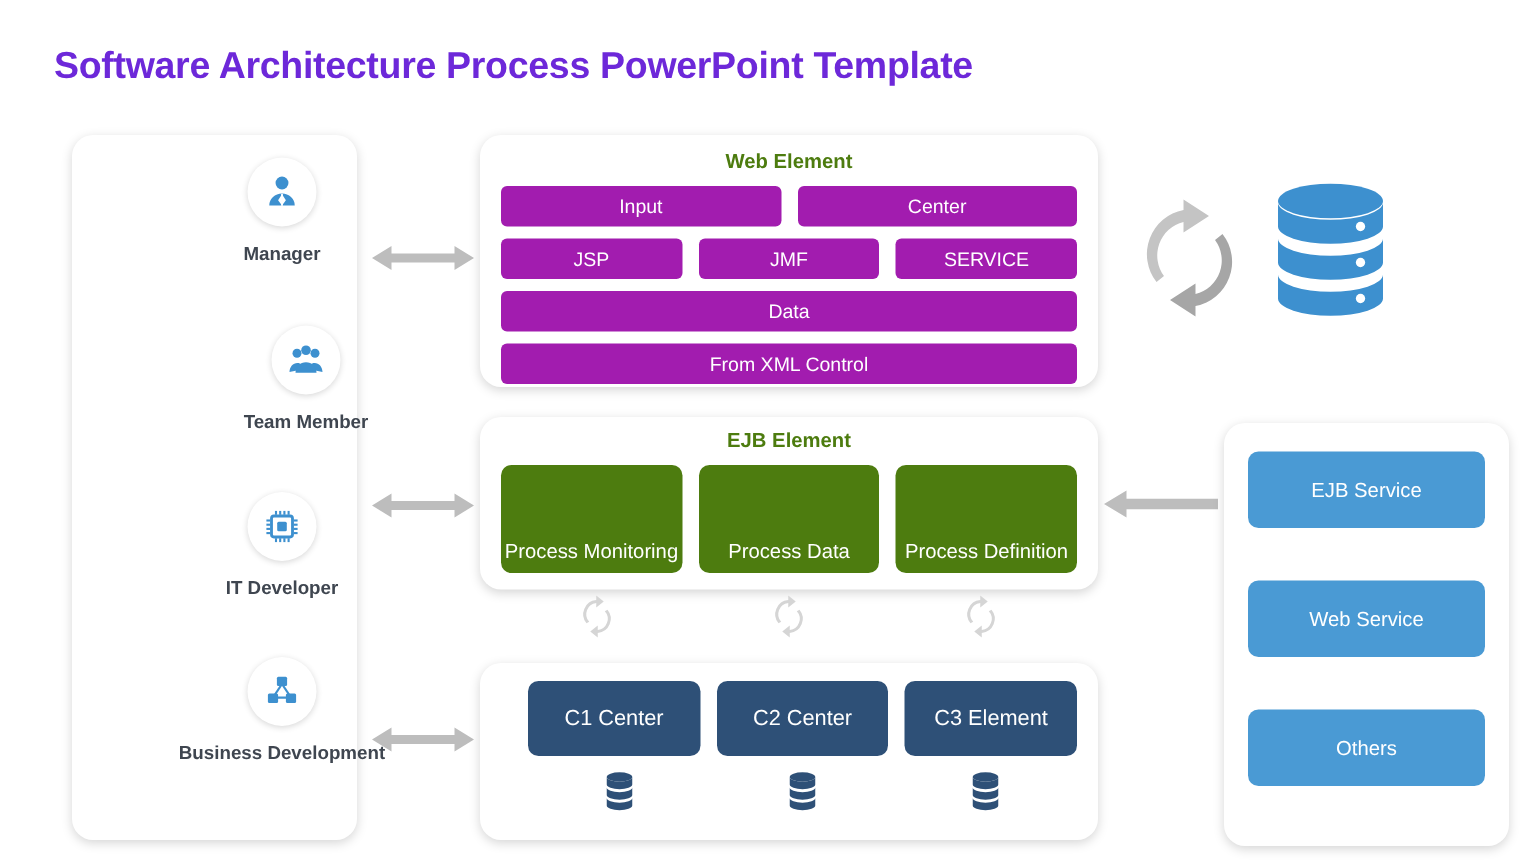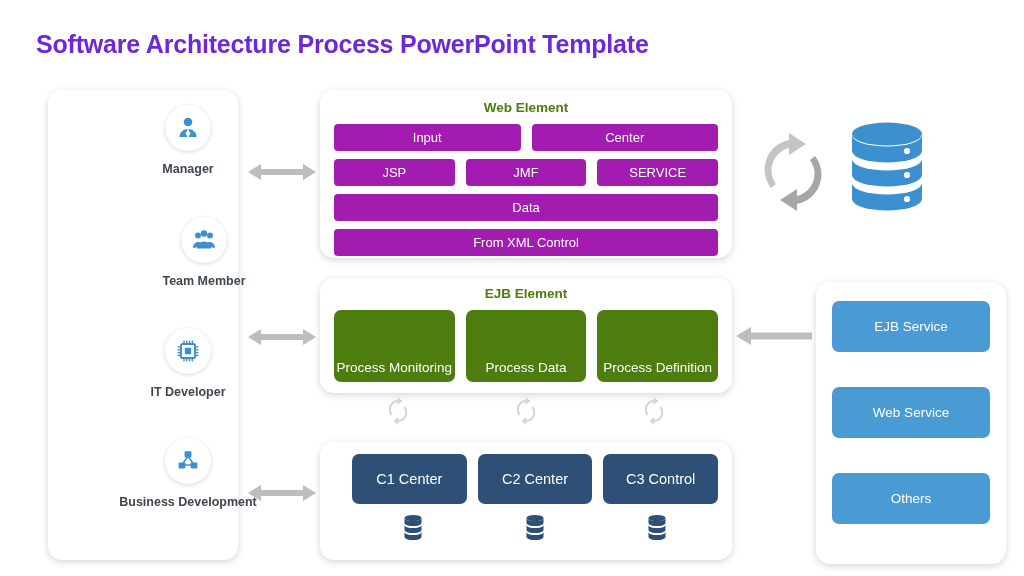--- a/index.html
+++ b/index.html
@@ -367,21 +367,21 @@
       <path d="M22 10.5 A9.5 9.5 0 0 1 15.5 26 L15.5 29 L10.5 25 L15.5 21 L15.5 24 A7.5 7.5 0 0 0 20.2 11.5 Z" fill="#d5d5d5"></path>
       <path d="M8 19.5 A9.5 9.5 0 0 1 14.5 4 L14.5 1 L19.5 5 L14.5 9 L14.5 6 A7.5 7.5 0 0 0 9.8 18.5 Z" fill="#d5d5d5"></path>
     </svg>
   </div>
 </div>
 
 <div class="card" id="centers-card">
   <div class="centers-row">
     <div class="center-box">C1 Center</div>
     <div class="center-box">C2 Center</div>
-    <div class="center-box">C3 Control</div>
+    <div class="center-box">C3 Element</div>
   </div>
   <div class="db-row">
     <div class="db-cell">
       <svg width="22" height="28" viewBox="0 0 22 28">
         <g fill="#2e5077">
           <ellipse cx="11" cy="4" rx="8.5" ry="3.1"></ellipse>
           <path d="M2.5 4 v5 a8.5 3.1 0 0 0 17 0 V4 a8.5 3.1 0 0 1 -17 0 z"></path>
           <path d="M2.5 11 v5 a8.5 3.1 0 0 0 17 0 V11 a8.5 3.1 0 0 1 -17 0 z"></path>
           <path d="M2.5 18 v5 a8.5 3.1 0 0 0 17 0 V18 a8.5 3.1 0 0 1 -17 0 z"></path>
         </g>

